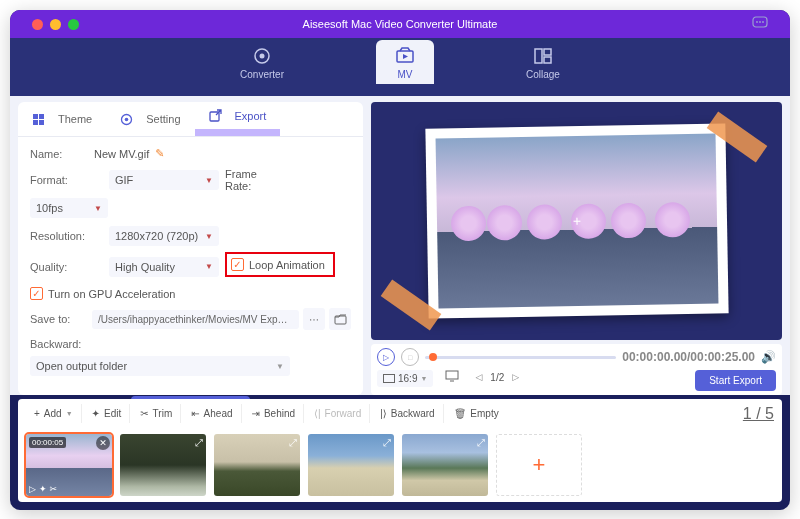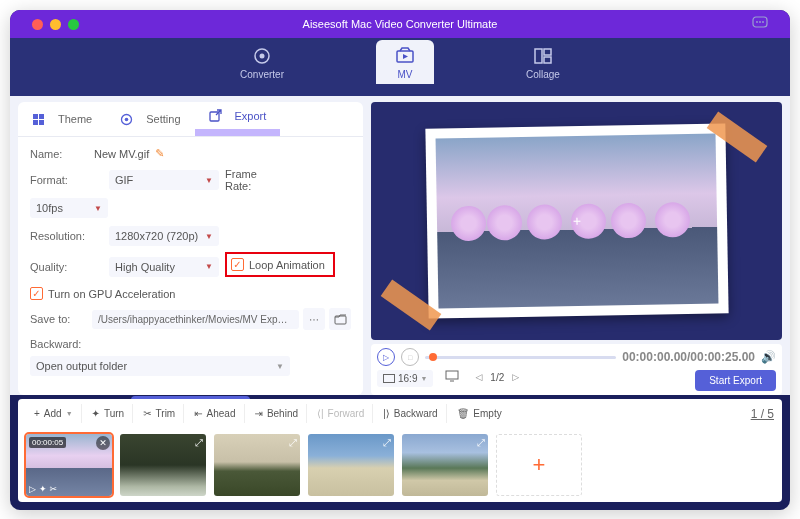--- a/index.html
+++ b/index.html
@@ -55,21 +55,21 @@
 .vol-icon { color: #5560d8; font-size: 12px; }
 .ctrl-row2 { display: flex; align-items: flex-start; gap: 12px; margin-top: 4px; }
 .aspect-btn { display: flex; align-items: center; gap: 3px; background: #f5f6fc; padding: 3px 6px; border-radius: 3px; font-size: 10px; cursor: pointer; }
 .page-ind { display: flex; align-items: center; gap: 4px; }
 .arrow-btn { font-size: 9px; color: #888; cursor: pointer; padding: 2px 4px; }
 .start-export2 { margin-left: auto; background: #5560d8; color: #fff; border: none; border-radius: 4px; padding: 5px 14px; font-size: 10px; cursor: pointer; }
 .toolbar { background: #fff; margin: 4px 8px 0; border-radius: 4px 4px 0 0; padding: 5px 8px; display: flex; align-items: center; gap: 2px; font-size: 10px; color: #555; }
 .tbtn { padding: 4px 8px; cursor: pointer; display: flex; align-items: center; gap: 4px; border-right: 1px solid #eee; }
 .tbtn:last-of-type { border-right: none; }
 .tbtn.disabled { color: #bbb; }
-.page-count { margin-left: auto; font-size: 12px; color: #666; text-decoration: underline; }
+.page-count { margin-left: auto; font-size: 16px; color: #666; text-decoration: underline; }
 .thumbstrip { background: #fff; margin: 0 8px 8px; border-radius: 0 0 4px 4px; padding: 6px 8px; display: flex; gap: 8px; }
 .thumb { width: 86px; height: 62px; border-radius: 3px; position: relative; overflow: hidden; cursor: pointer; }
 .thumb.selected { outline: 2px solid #ff6b35; }
 .thumb-bg { width: 100%; height: 100%; }
 .thumb-badge { position: absolute; top: 3px; left: 3px; background: rgba(0,0,0,0.6); color: #fff; font-size: 8px; padding: 1px 3px; border-radius: 2px; }
 .thumb-close { position: absolute; top: 2px; right: 2px; width: 14px; height: 14px; background: rgba(0,0,0,0.5); color: #fff; border-radius: 50%; font-size: 9px; display: flex; align-items: center; justify-content: center; }
 .thumb-icons { position: absolute; bottom: 2px; left: 3px; display: flex; gap: 3px; color: #fff; font-size: 9px; }
 .thumb-expand { position: absolute; top: 3px; right: 3px; color: #fff; font-size: 10px; }
 .thumb-add { border: 1.5px dashed #ddd; display: flex; align-items: center; justify-content: center; color: #ff6b35; font-size: 22px; font-weight: 300; }
 .bg-pink-trees { background: linear-gradient(to bottom, #9ab5d0 0%, #e8d0f0 35%, #d5bfe0 55%, #5a6888 55%, #7585a5 100%); }
@@ -280,21 +280,21 @@
   </div>
 
   <div class="toolbar">
     <div class="tbtn">
         <span>+</span>
         <span>Add</span>
         <span style="font-size:7px;color:#999">▼</span>
       </div>
     <div class="tbtn">
         <span>✦</span>
-        <span>Turn</span>
+        <span>Edit</span>
       </div>
     <div class="tbtn">
         <span>✂</span>
         <span>Trim</span>
       </div>
     <div class="tbtn">
         <span>⇤</span>
         <span>Ahead</span>
       </div>
     <div class="tbtn">

